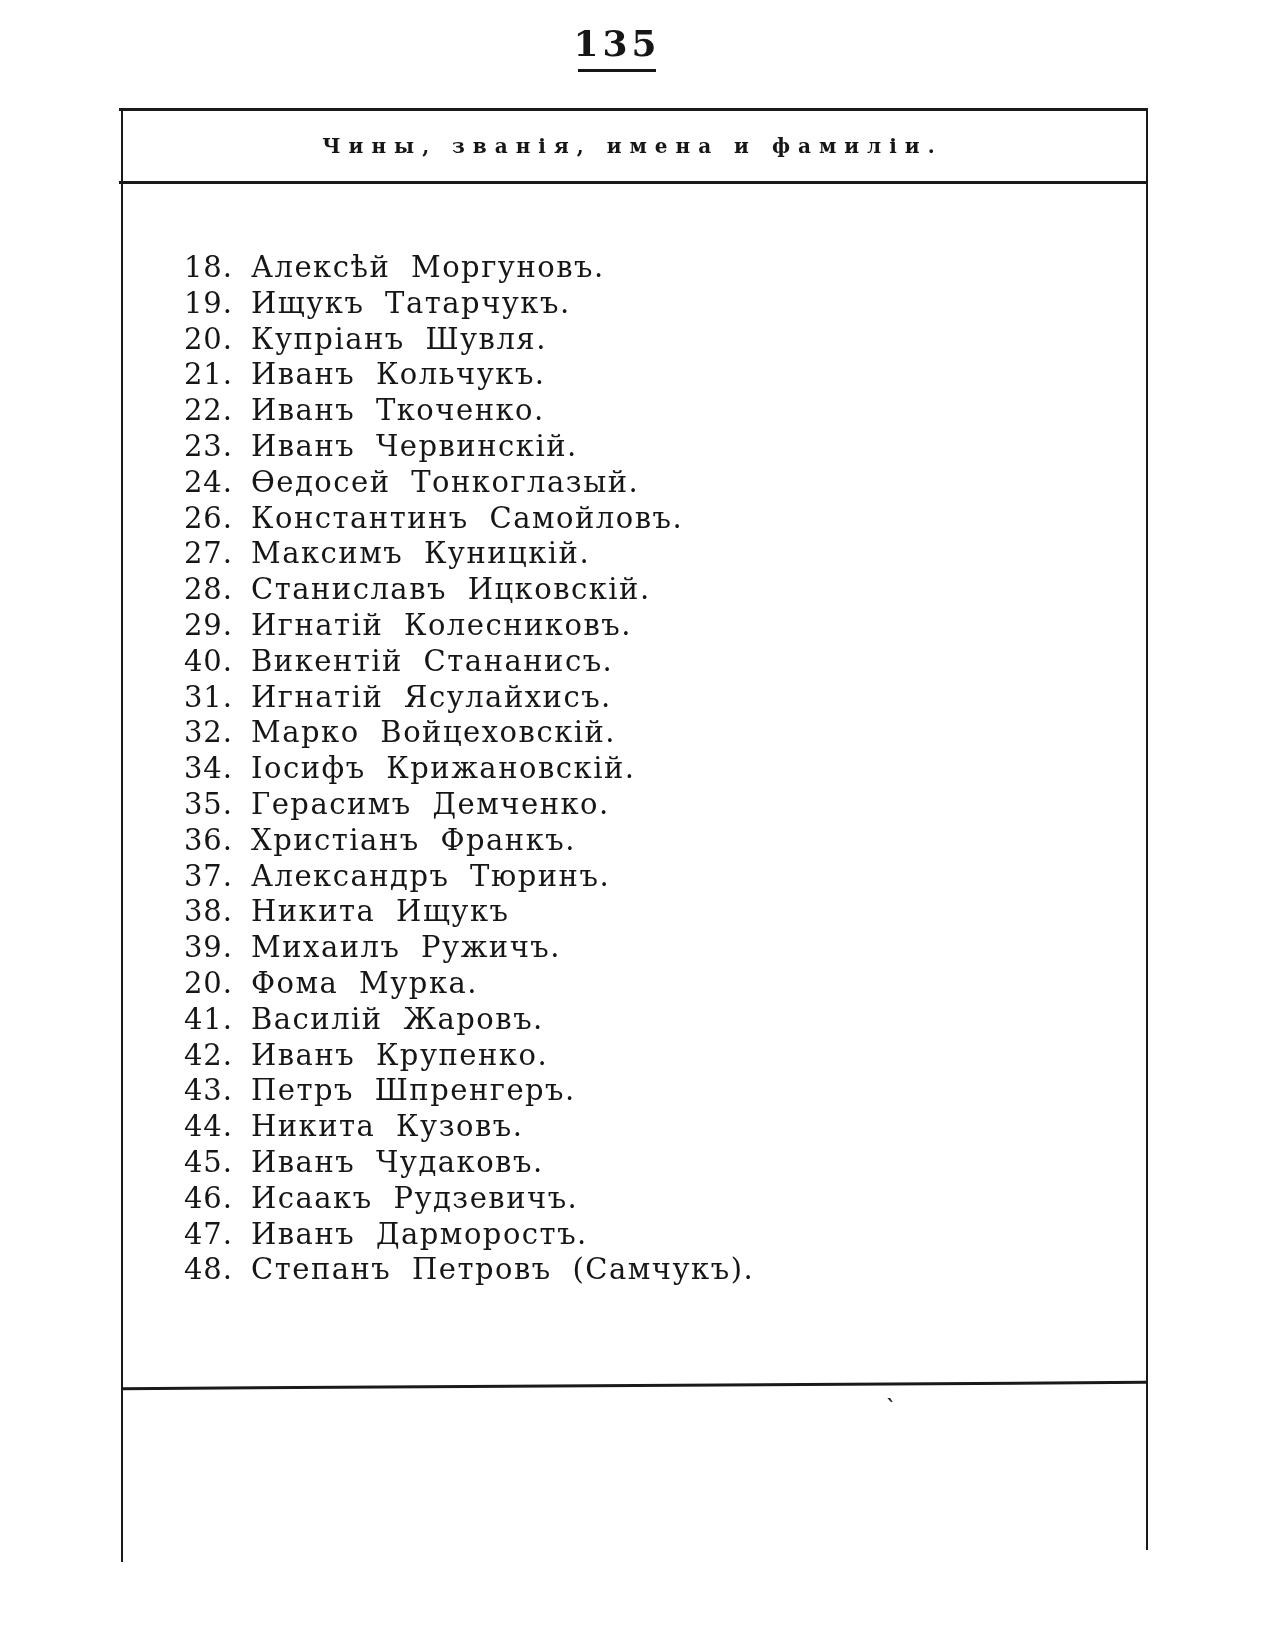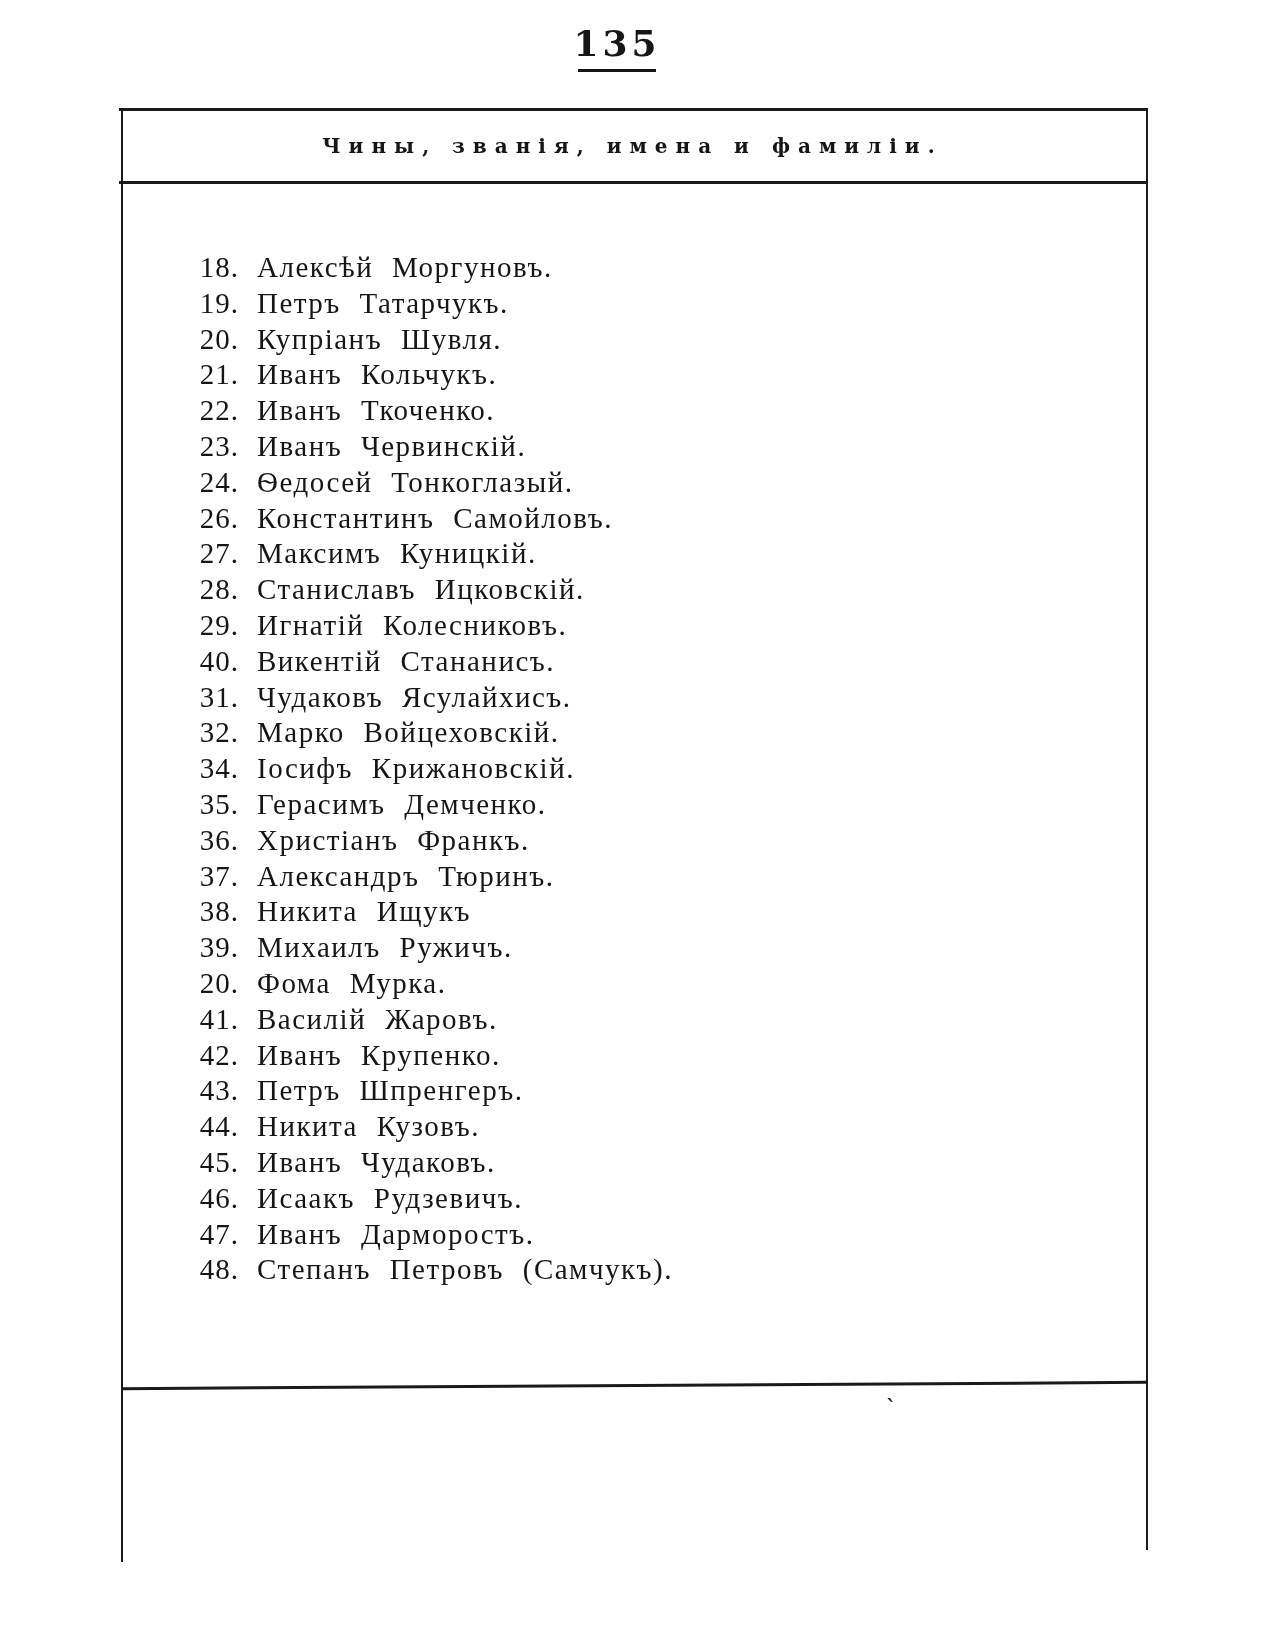--- a/index.html
+++ b/index.html
@@ -79,27 +79,26 @@
     top: 1384px;
     width: 1024px;
     height: 3px;
     background: #1a1a1a;
     transform: rotate(-0.35deg);
   }
 
   
   .roster {
     position: absolute;
-    left: 183px;
+    left: 177px;
     top: 250px;
     margin: 0;
     padding: 0;
     list-style: none;
     font-size: 29px;
-    font-family: Liberation Serif, serif;
   }
   .row {
     height: 35.8px;
     line-height: 35.8px;
     white-space: nowrap;
   }
   .num {
     display: inline-block;
     width: 56px;
     text-align: right;
@@ -138,21 +137,21 @@
   <div class="rule-left"></div>
   <div class="rule-right"></div>
   <div class="rule-bottom"></div>
 
   <ol class="roster">
     <li class="row">
       <span class="num">18.</span><span class="name">Алексѣй Моргуновъ.</span>
     </li>
 
     <li class="row">
-      <span class="num">19.</span><span class="name">Петръ Татарчукъ.</span>
+      <span class="num">19.</span><span class="name">Ищукъ Татарчукъ.</span>
     </li>
 
     <li class="row">
       <span class="num">20.</span><span class="name">Купріанъ Шувля.</span>
     </li>
 
     <li class="row">
       <span class="num">21.</span><span class="name">Иванъ Кольчукъ.</span>
     </li>
 
@@ -183,21 +182,21 @@
 
     <li class="row">
       <span class="num">29.</span><span class="name">Игнатій Колесниковъ.</span>
     </li>
 
     <li class="row">
       <span class="num">40.</span><span class="name">Викентій Стананисъ.</span>
     </li>
 
     <li class="row">
-      <span class="num">31.</span><span class="name">Чудаковъ Ясулайхисъ.</span>
+      <span class="num">31.</span><span class="name">Игнатій Ясулайхисъ.</span>
     </li>
 
     <li class="row">
       <span class="num">32.</span><span class="name">Марко Войцеховскій.</span>
     </li>
 
 
     <li class="row">
       <span class="num">34.</span><span class="name">Іосифъ Крижановскій.</span>
     </li>

